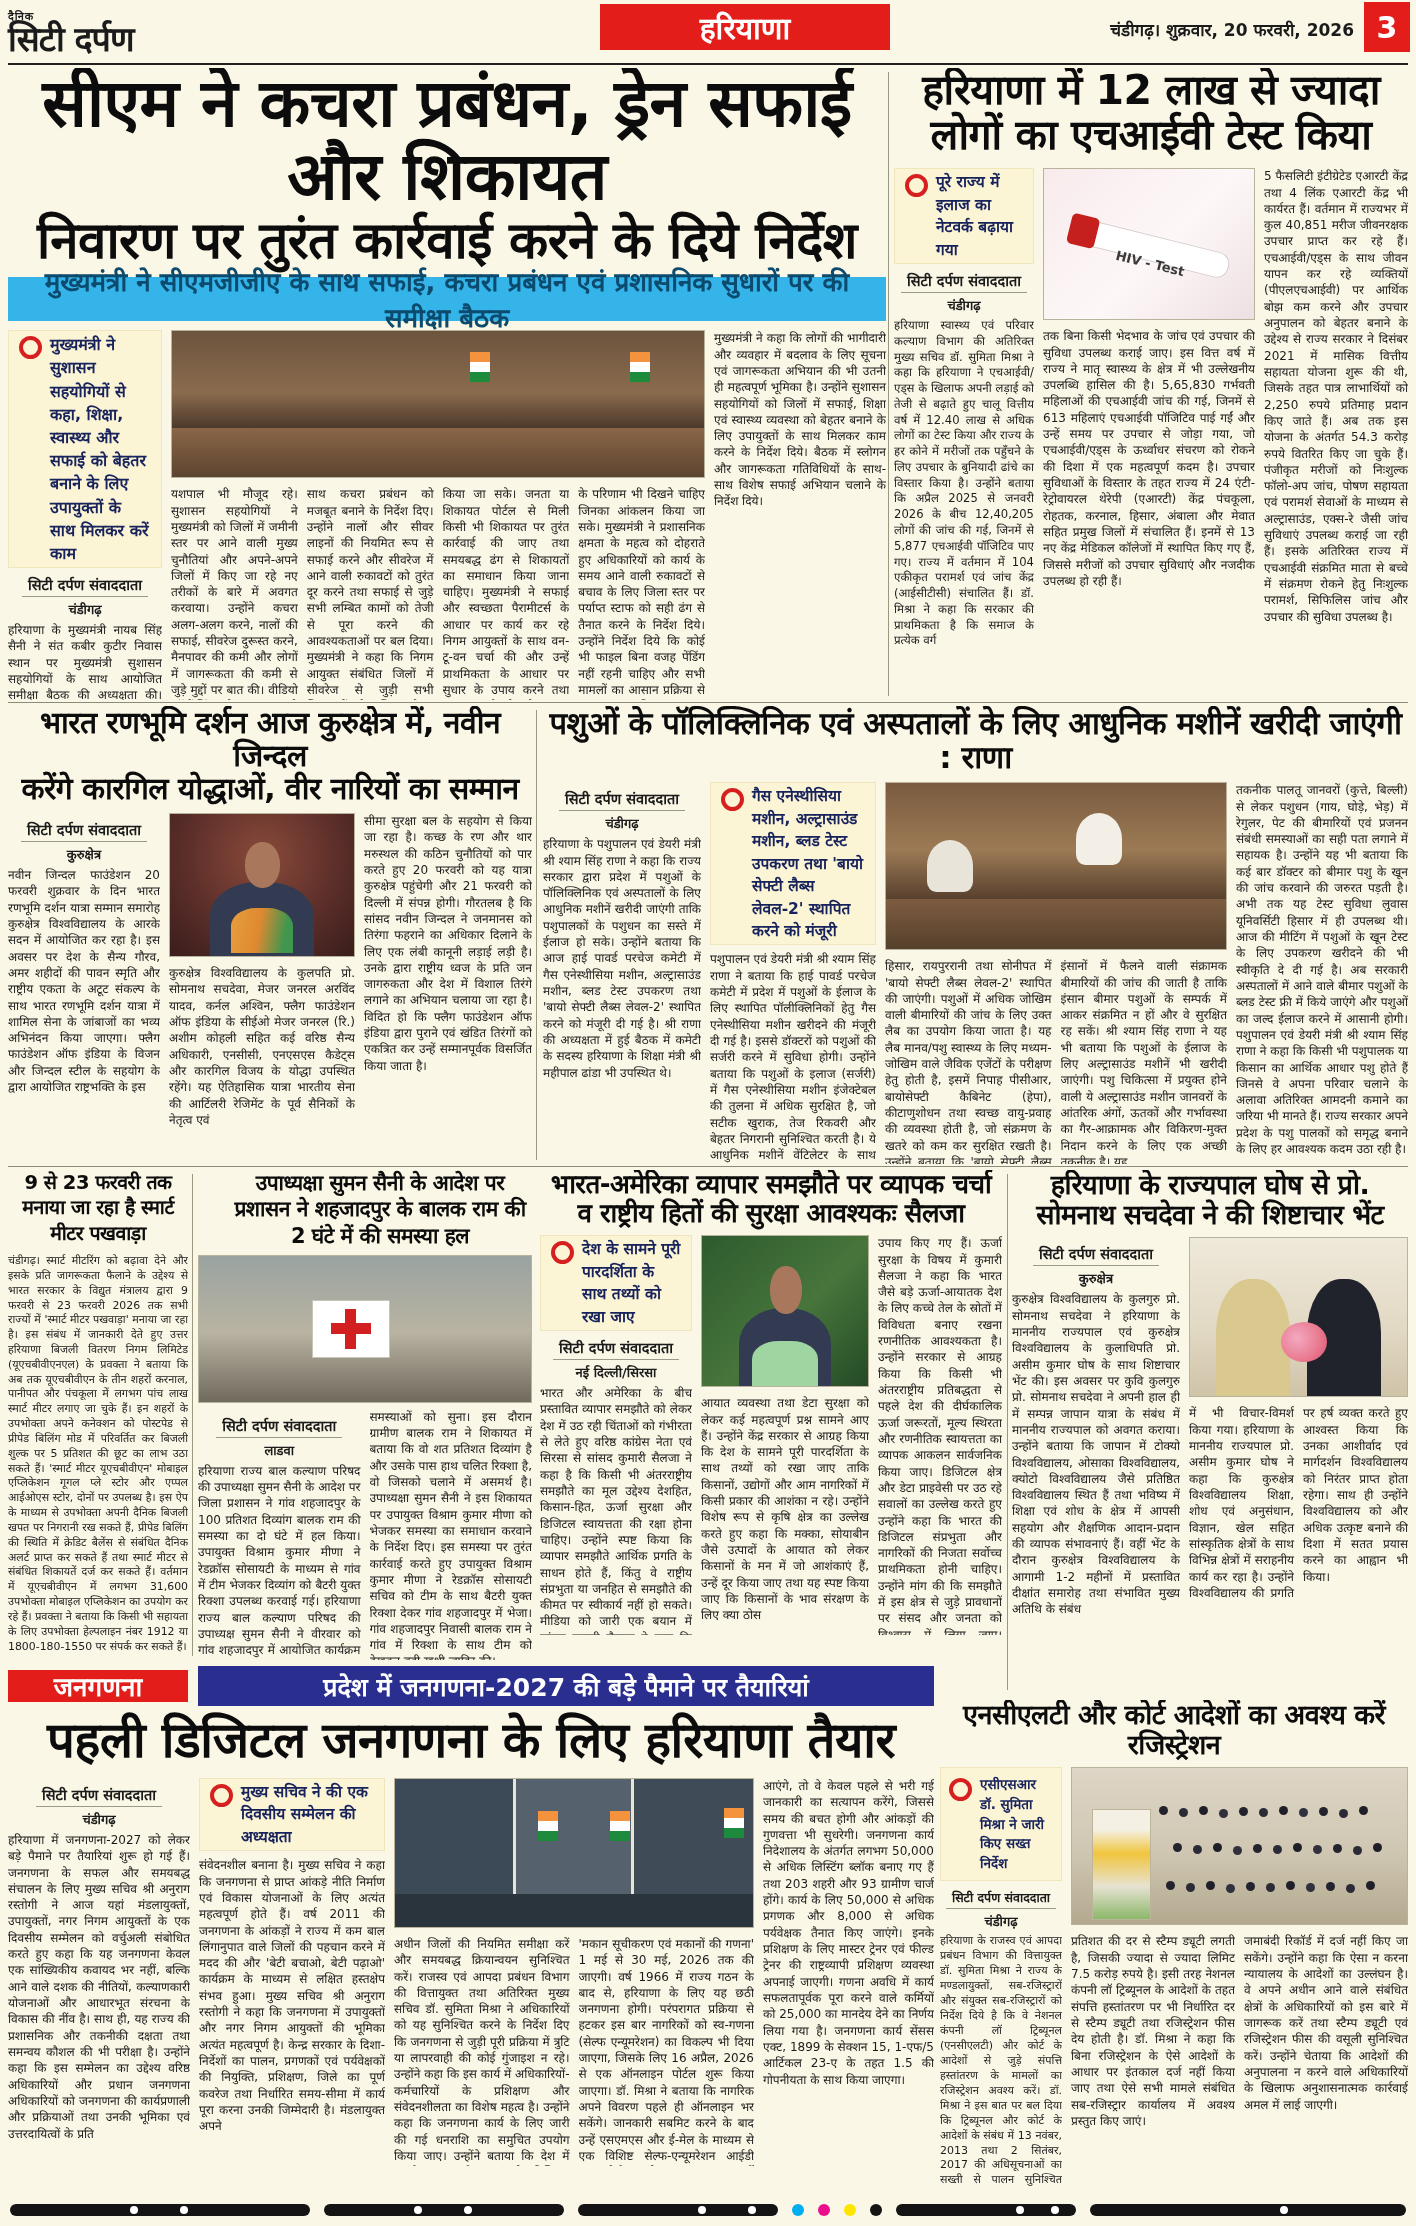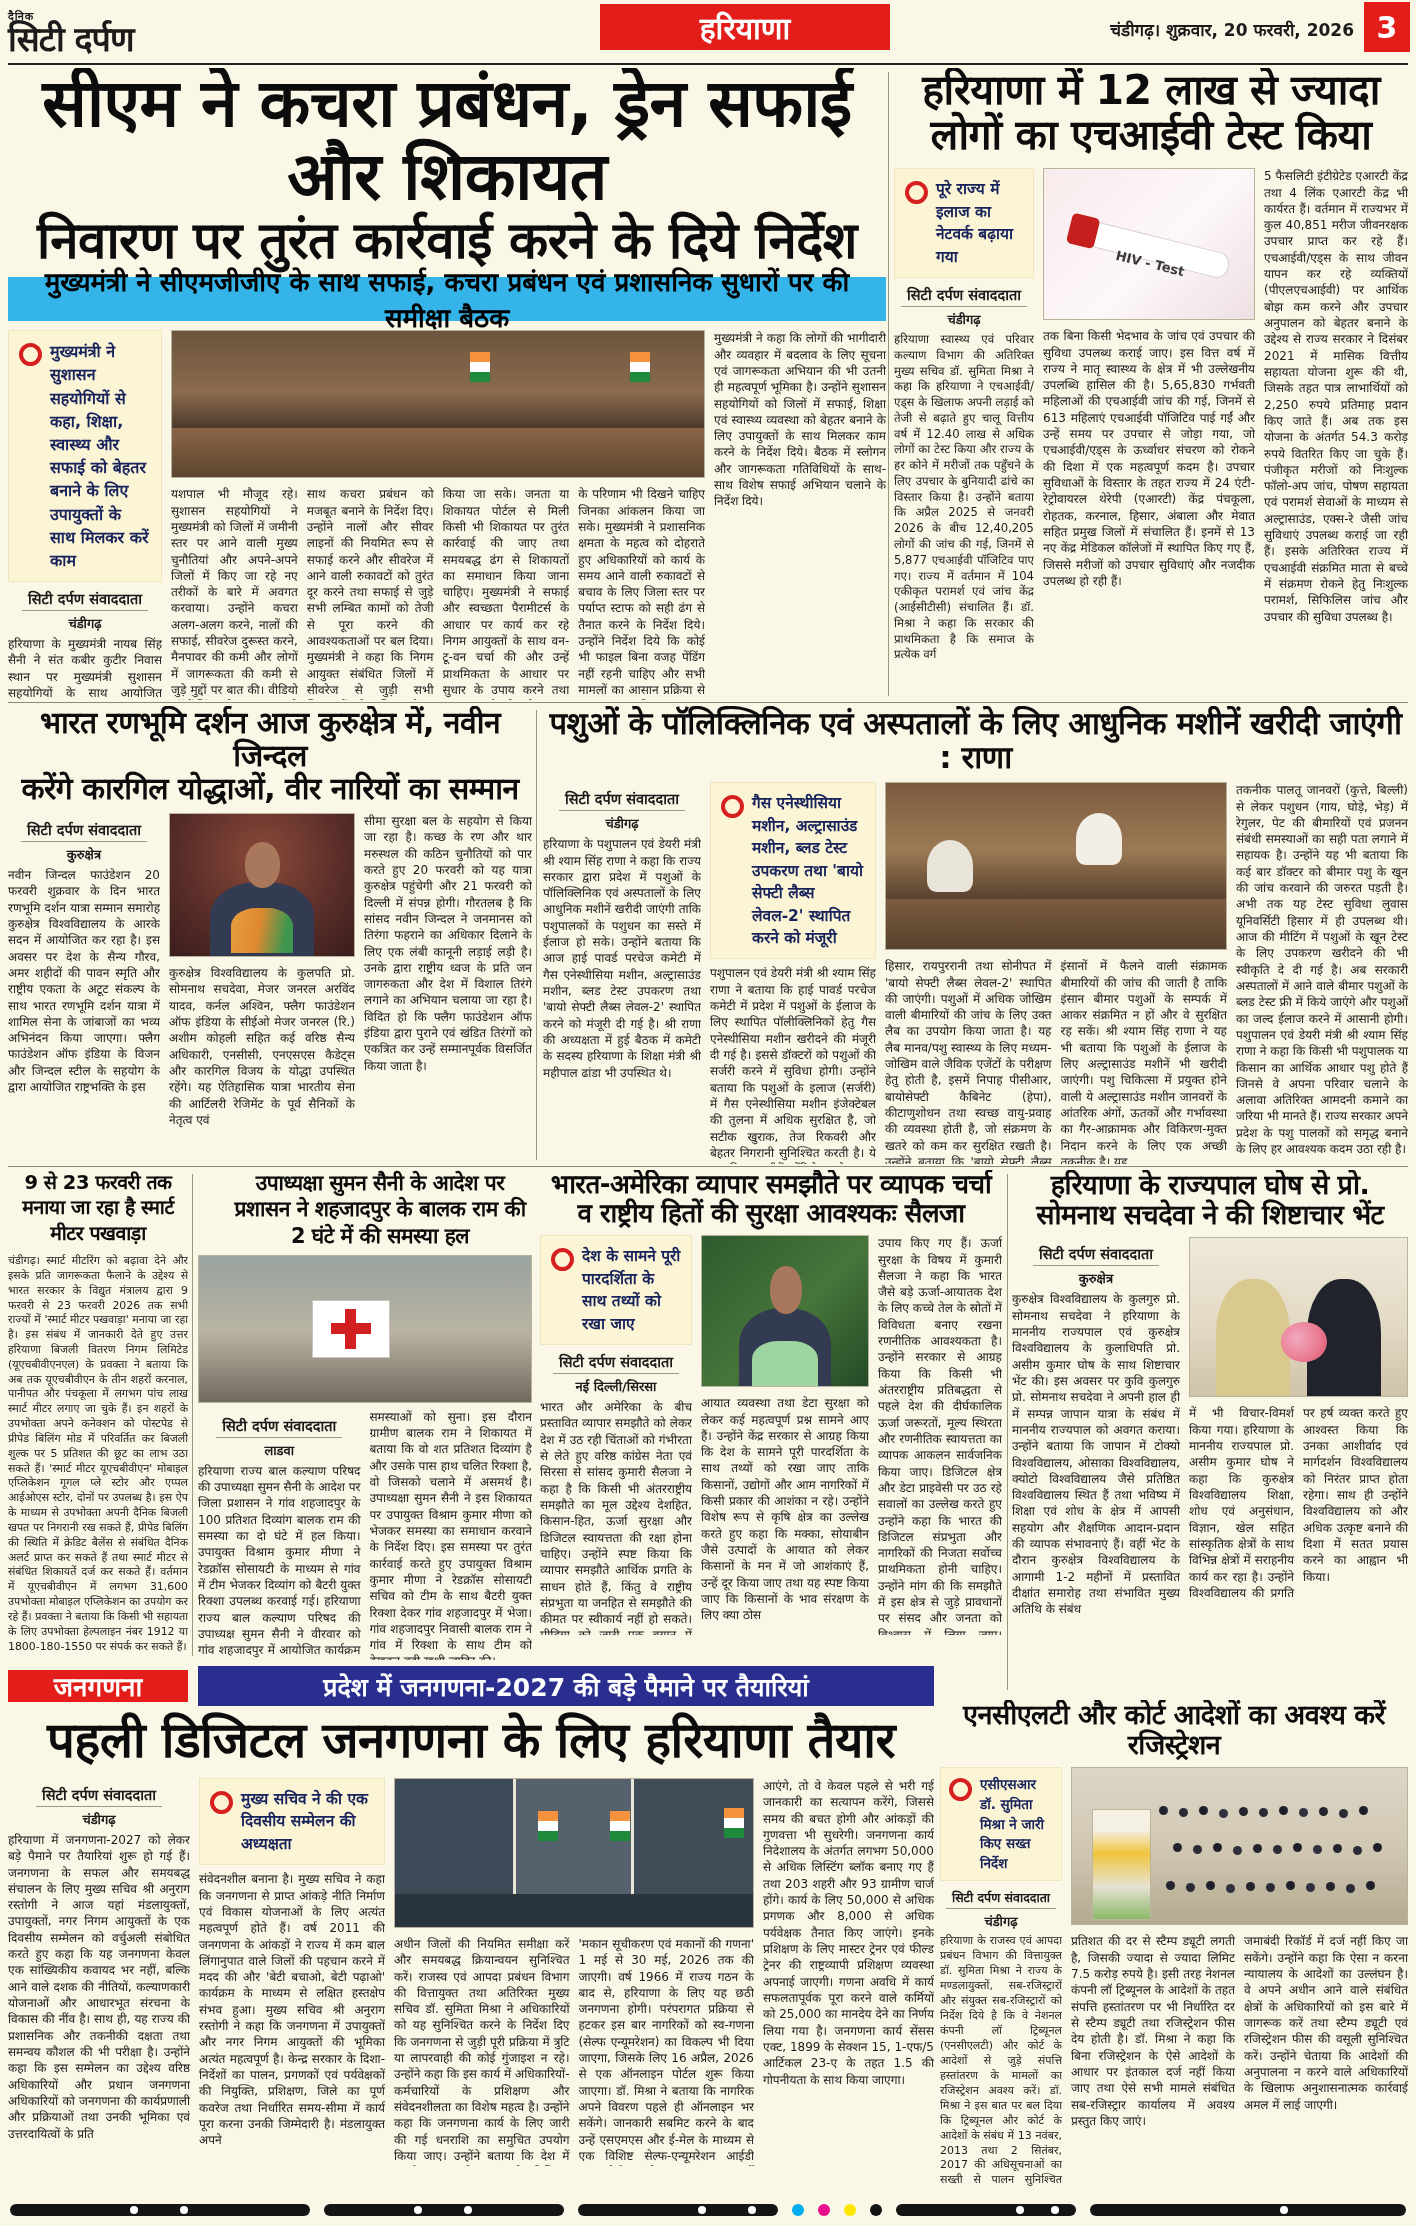--- a/index.html
+++ b/index.html
@@ -16,23 +16,23 @@
   .logo-main{font-size:34px;font-weight:900;letter-spacing:-1px;}
   .section-badge{position:absolute;left:600px;top:4px;width:290px;height:46px;background:#e31e1a;
         color:#fff;font-size:30px;font-weight:900;display:flex;align-items:center;justify-content:center;}
   .dateline{position:absolute;right:62px;top:18px;font-size:17px;font-weight:700;}
   .pagenum{position:absolute;right:6px;top:2px;width:46px;height:50px;background:#e31e1a;color:#fff;
         font-size:30px;font-weight:900;display:flex;align-items:center;justify-content:center;}
   .mast-rule{left:8px;top:63px;width:1400px;height:2px;background:#222;}
 
   
   .headline{font-weight:900;color:#0c0c0c;text-align:center;line-height:1.1;letter-spacing:-.5px;}
-  .subbar{background:#35b4e9;color:#000000;font-weight:900;text-align:center;
+  .subbar{background:#35b4e9;color:#0c4a6e;font-weight:900;text-align:center;
         display:flex;align-items:center;justify-content:center;}
-  .hlbox{background:#fbf4d5;border:1px solid #efe6bd;padding:9px 10px;display:flex;gap:8px;align-items:flex-start;}
+  .hlbox{background:#fbf4d5;border:1px solid #efe6bd;padding:2px 10px;display:flex;gap:8px;align-items:flex-start;}
   .ring{flex:0 0 15px;width:15px;height:15px;margin-top:3px;border:4px solid #d6201f;border-radius:50%;background:transparent;}
   .hltext{font-size:15.5px;font-weight:800;line-height:1.45;color:#18235c;}
   .byline{text-align:center;margin:6px 0 4px;}
   .by-name{display:inline-block;font-size:14.5px;font-weight:800;border-bottom:1px solid #9a9a8a;padding:0 6px 2px;}
   .by-place{font-size:13px;font-weight:600;margin-top:3px;}
   .col{font-size:12px;line-height:1.36;text-align:justify;overflow:hidden;}
   .row{display:flex;gap:9px;}
   .photo{position:relative;overflow:hidden;border:1px solid #b9b39c;flex:none;}
 
   

